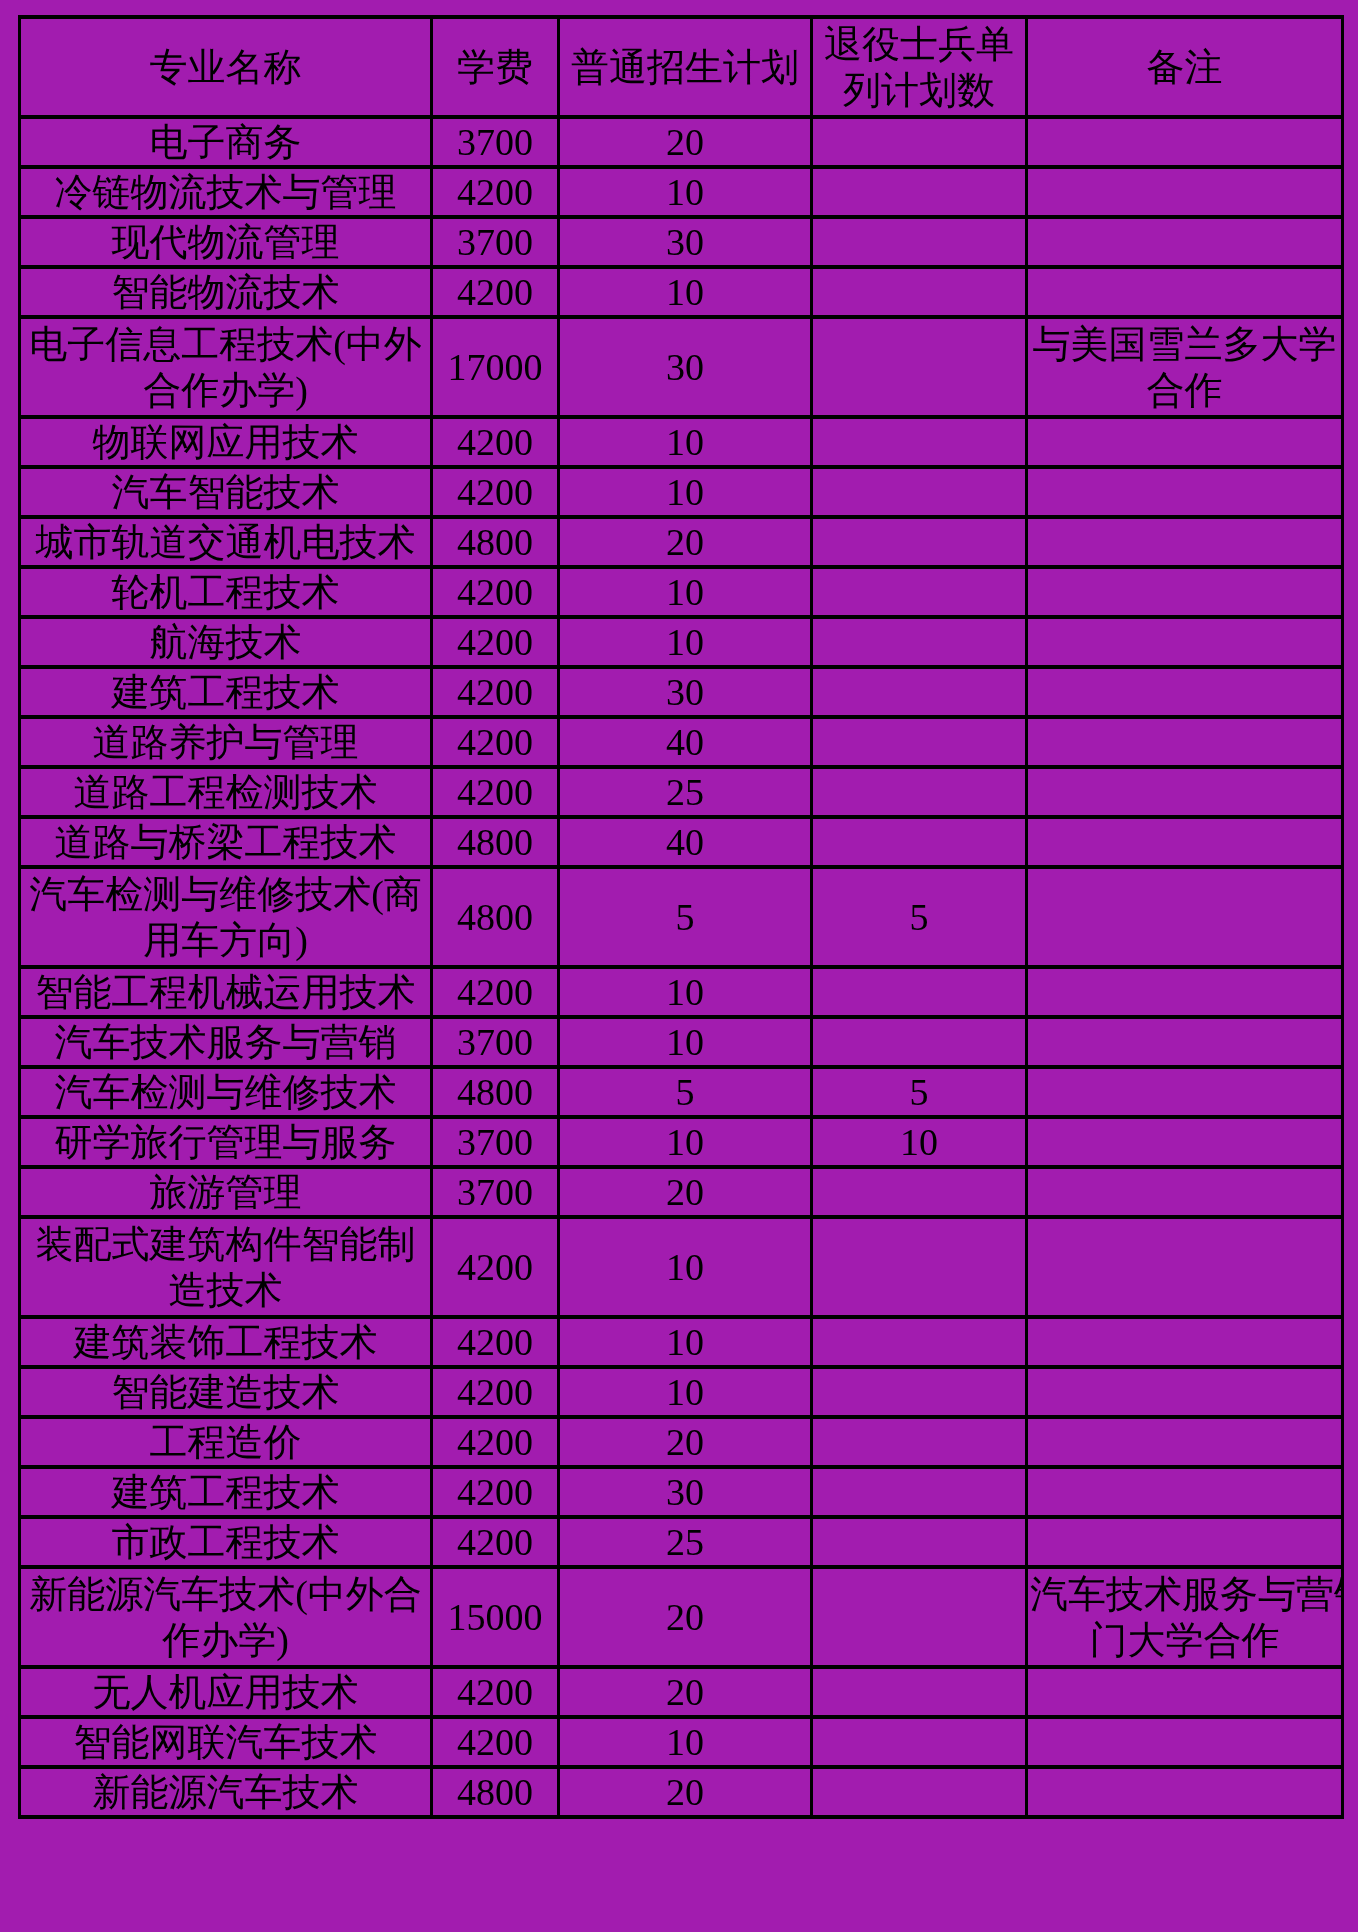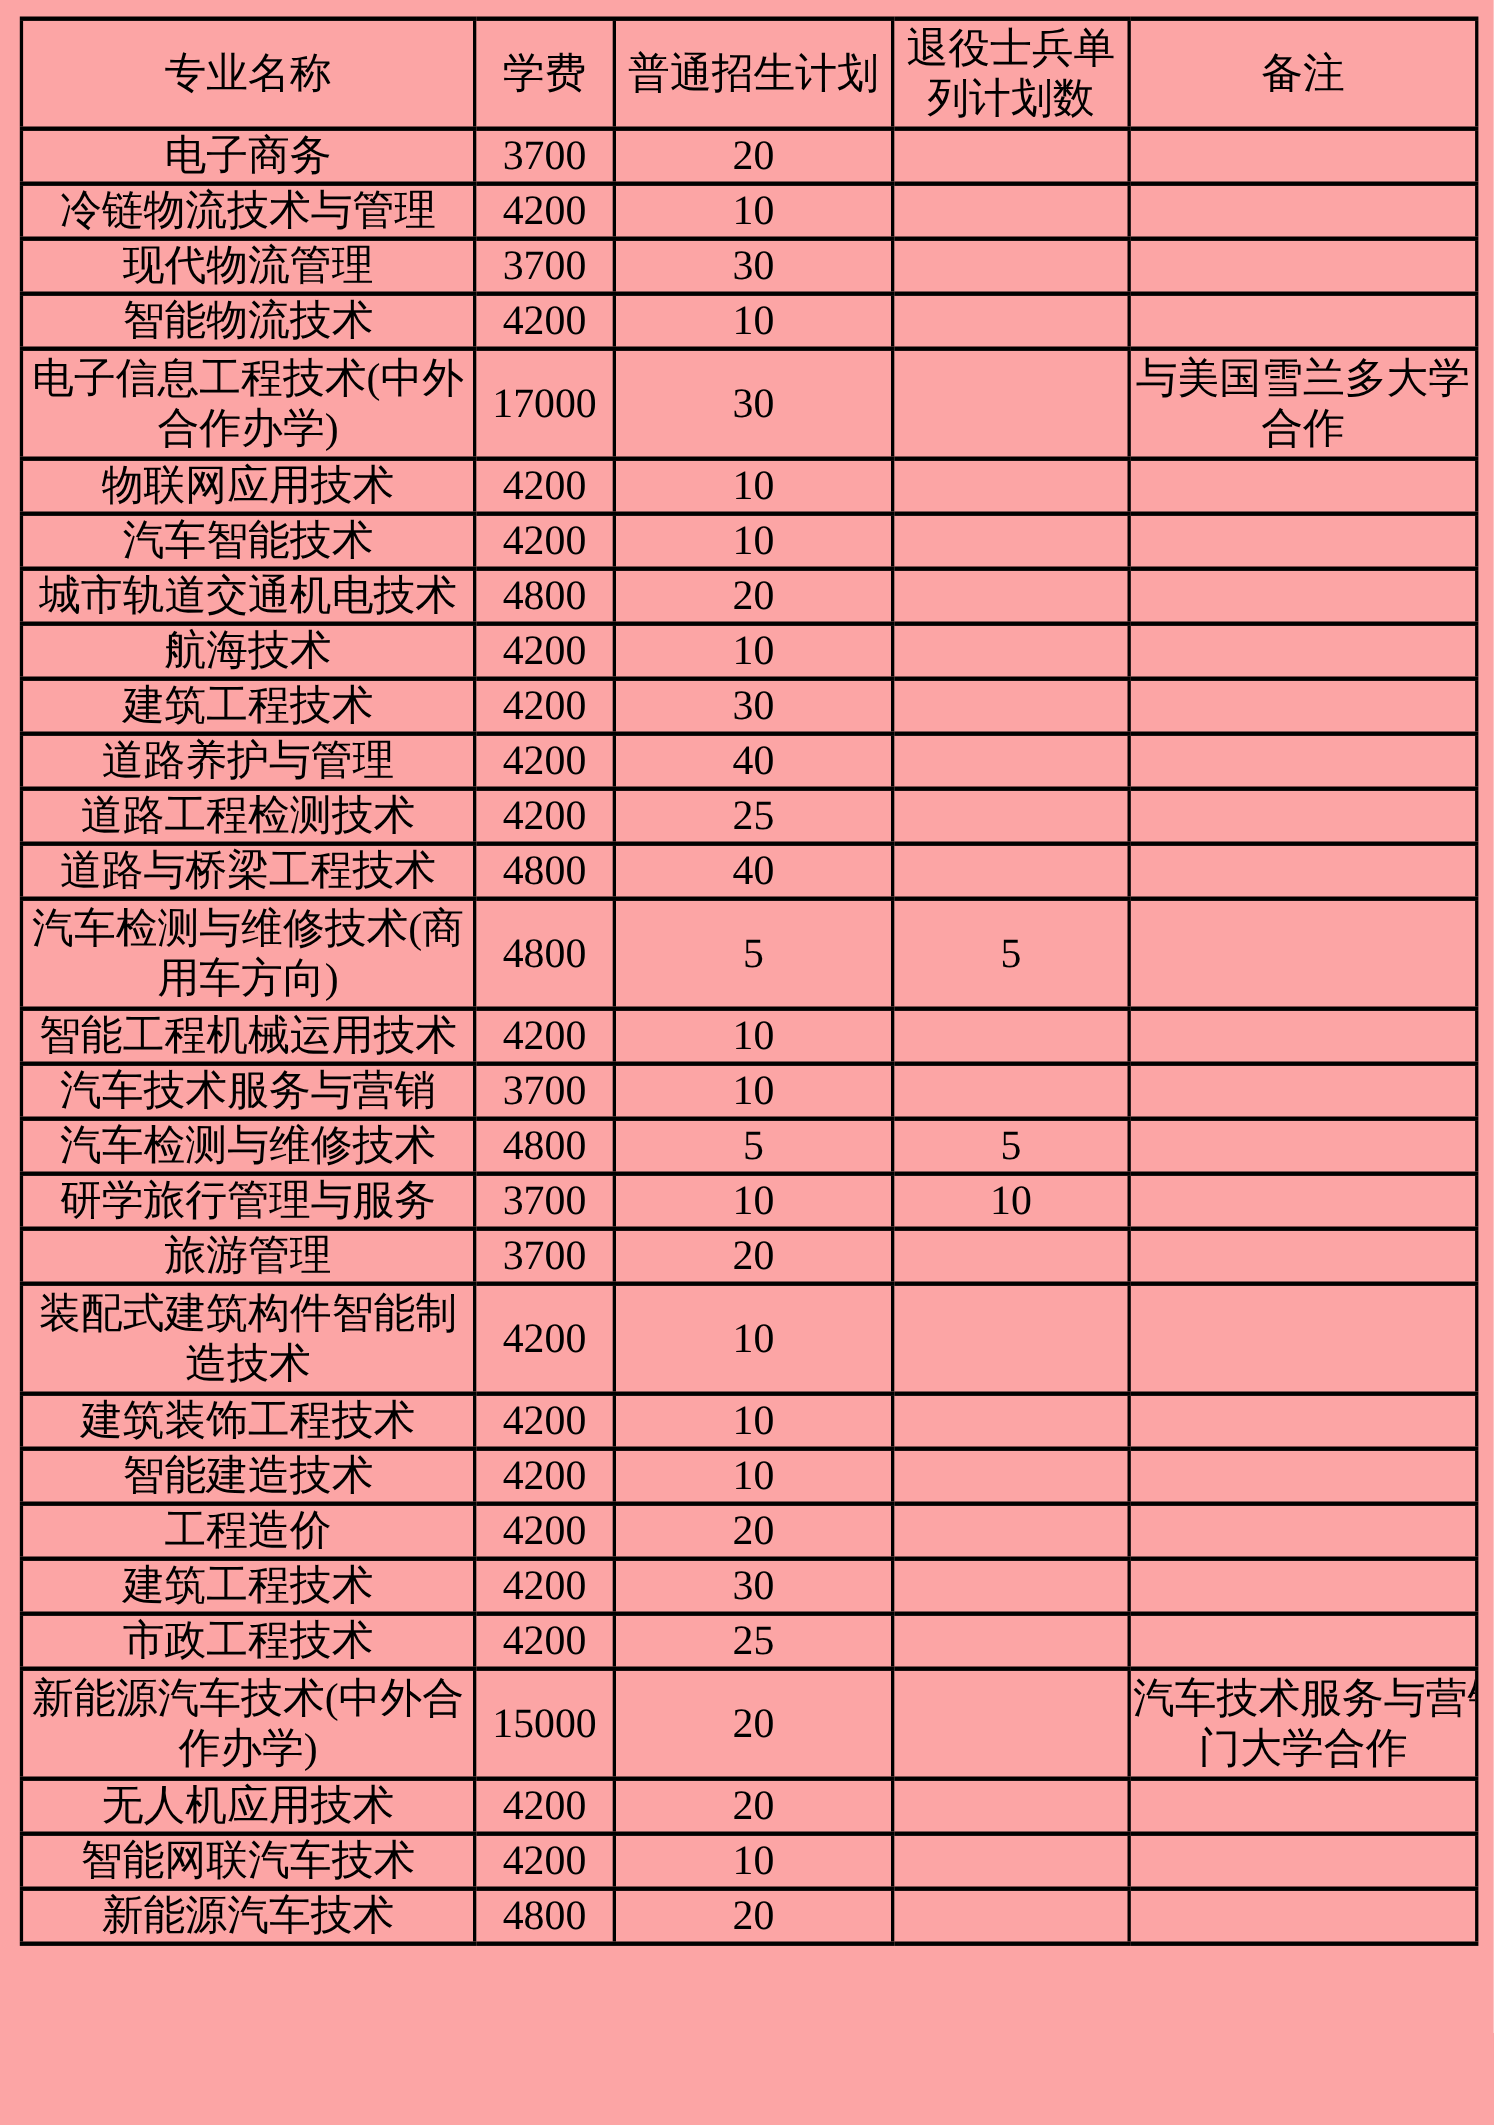--- a/index.html
+++ b/index.html
@@ -10,21 +10,21 @@
   body {
     width: 1358px;
     height: 1932px;
     font-family: "Liberation Serif", "DejaVu Serif", serif;
     color: #000000;
   }
   .page {
     position: relative;
     width: 1358px;
     height: 1932px;
-    background: #fca5a5;
+    background: #a21caf;
     overflow: hidden;
   }
   table.admissions-table {
     position: absolute;
     left: 18px;
     top: 15px;
     width: 1323px;
     border-collapse: collapse;
     table-layout: fixed;
   }
@@ -135,20 +135,27 @@
         </tr>
 
         <tr>
           <td>城市轨道交通机电技术</td>
           <td>4800</td>
           <td>20</td>
           <td></td>
           <td></td>
         </tr>
 
+        <tr>
+          <td>轮机工程技术</td>
+          <td>4200</td>
+          <td>10</td>
+          <td></td>
+          <td></td>
+        </tr>
 
         <tr>
           <td>航海技术</td>
           <td>4200</td>
           <td>10</td>
           <td></td>
           <td></td>
         </tr>
 
         <tr>

